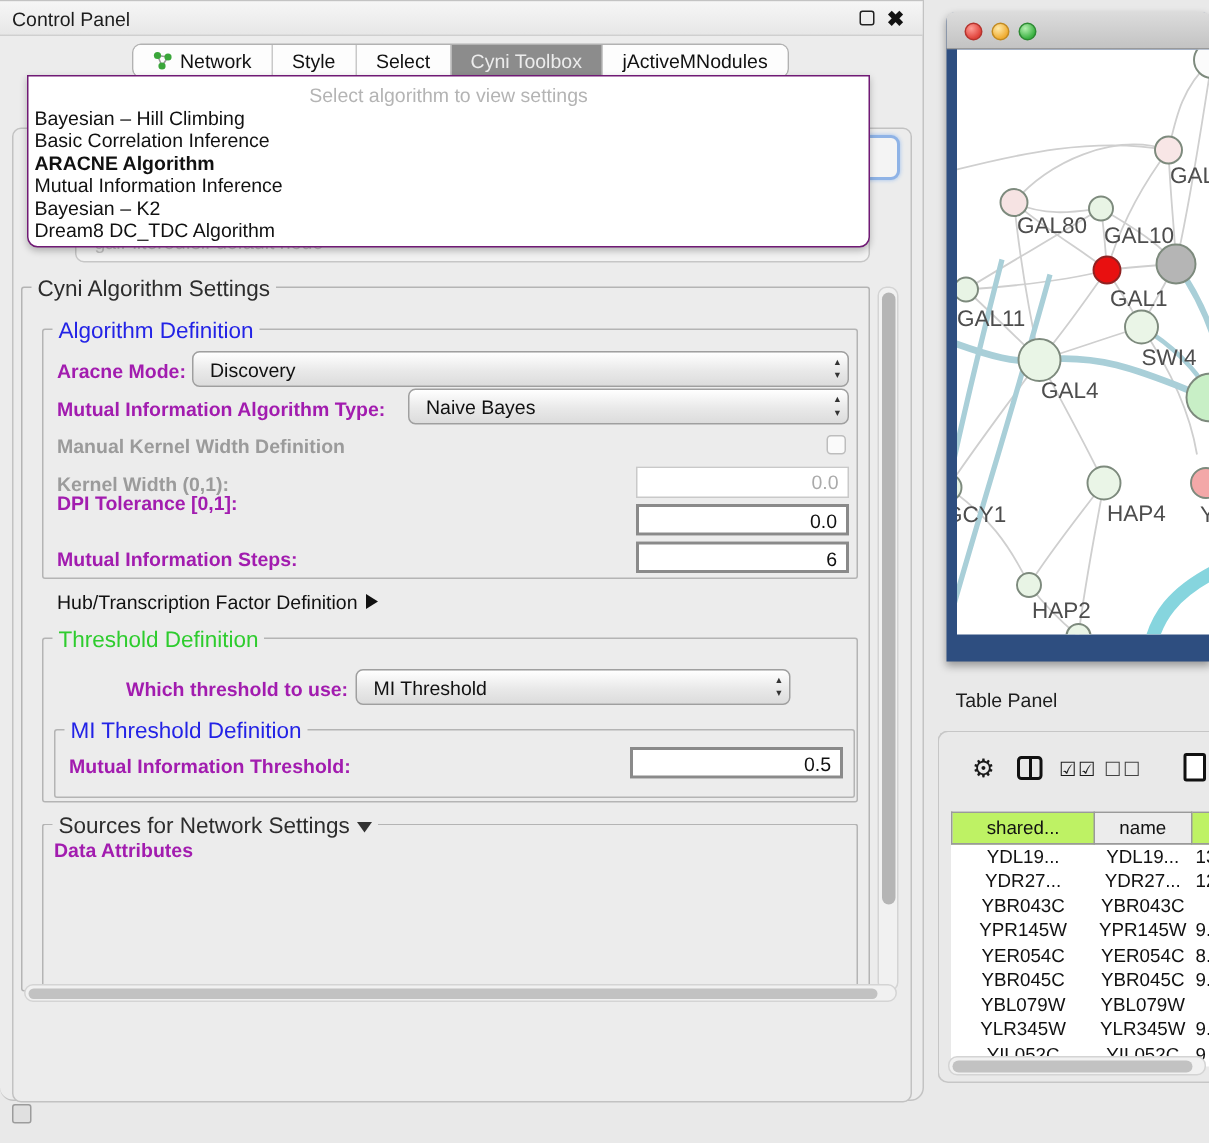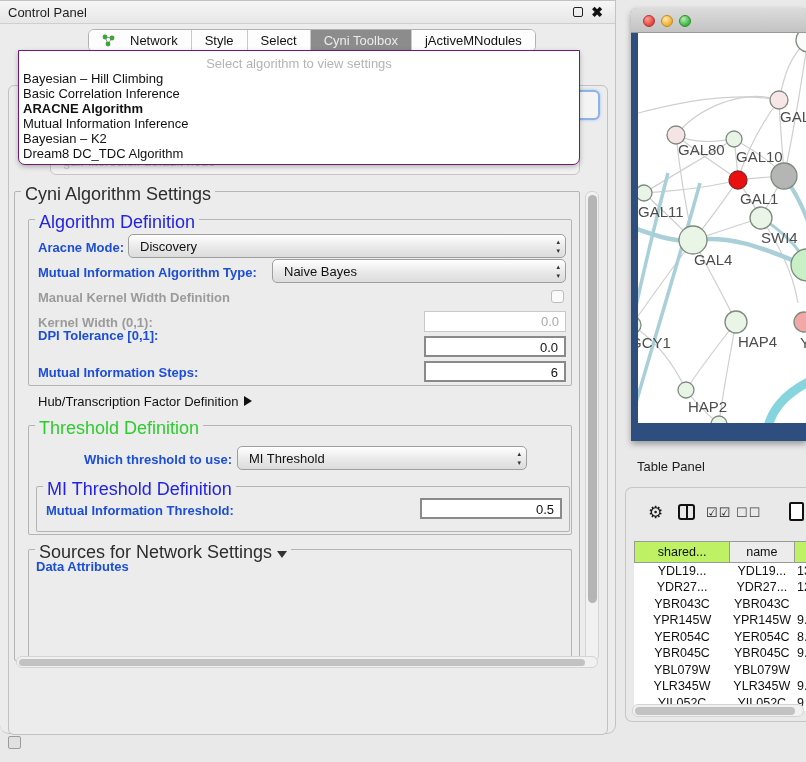--- a/index.html
+++ b/index.html
@@ -14,21 +14,21 @@
         border-bottom:1px solid #cfcfcf; }
   #cp-title { left:8px; top:4px; font-size:13px; color:#1d1d1d; }
   .winbtn { top:5px; width:12px; height:12px; font-size:12px; line-height:12px; color:#111; text-align:center; }
   #float-btn { right:32px; top:6px; width:10px; height:10px; border:1.6px solid #222; border-radius:2px; }
   #close-btn { right:12px; font-weight:bold; font-size:14px; }
 
   
   .tabrow { display:flex; border:1px solid #b2b2b2; border-radius:6px; overflow:hidden; background:#fff; }
   #top-tabs { left:88px; top:28px; height:23px; }
   #bottom-tabs { left:147px; top:700px; height:22px; }
-  .tab { display:flex; align-items:center; gap:15px; padding:0 13px; font-size:13px; color:#111;
+  .tab { display:flex; align-items:center; gap:5px; padding:0 13px; font-size:13px; color:#111;
          border-right:1px solid #c9c9c9; background:#fdfdfd; white-space:nowrap; cursor:default; }
   .tab:last-child { border-right:none; }
   .tab.sel { background:#8c8c8c; color:#ececec; }
 
   
   #main-panel { left:8px; top:84px; width:600px; height:650px; background:#ececec;
         border:1px solid #c2c2c2; border-radius:6px; z-index:1; }
 
   
   #ghost-combo { left:50px; top:146px; width:530px; height:28px; border:1px solid #c6c6c6;
@@ -40,25 +40,25 @@
   
   #algo-popup { left:18px; top:49px; width:562px; height:115px; background:#fff;
         border:1px solid #701a75; border-radius:0 0 7px 7px; box-shadow:0 2px 5px rgba(0,0,0,.25); z-index:50; }
   #algo-placeholder { width:100%; text-align:center; padding-top:5px; font-size:13px; color:#b4b4b4; }
   .algo-item { padding:0 4px; font-size:13px; height:15px; line-height:15px; color:#111; white-space:nowrap; }
   .algo-item.bold { font-weight:bold; }
 
   
   .grp { position:absolute; border:1px solid #b4b4b4; border-radius:2px; }
   .grp > .legend { position:absolute; top:-8px; left:6px; background:#ececec; padding:0 4px;
-        font-size:18px; color:#2d2d2d; white-space:nowrap;text-align:right; }
+        font-size:15px; color:#2d2d2d; white-space:nowrap;text-align:right; }
   .legend.blue { color:#2323e6; }
   .legend.green { color:#2ecc2e; }
 
-  .blbl { position:absolute; font-size:13px; font-weight:bold; color:#1d4ed8; white-space:nowrap; }
+  .blbl { position:absolute; font-size:13px; font-weight:bold; color:#a21caf; white-space:nowrap; }
   .dis  { color:#9b9b9b !important; }
 
   .combo { position:absolute; height:24px; border:1px solid #9f9f9f; border-radius:5px;
         background:linear-gradient(#ffffff,#e9e9e9 55%,#dcdcdc); font-size:13px; color:#111; }
   .combo .val { position:absolute; left:11px; top:4px; }
   .combo .stepper { position:absolute; right:5px; top:2px; font-size:7px; line-height:9px; color:#333; text-align:center; }
 
   .field { position:absolute; height:21px; background:#fff; font-size:13px;
         text-align:right; padding:2px 6px 0 0; color:#111; }
   .field.active { border:2px solid #8a8a8a; }

